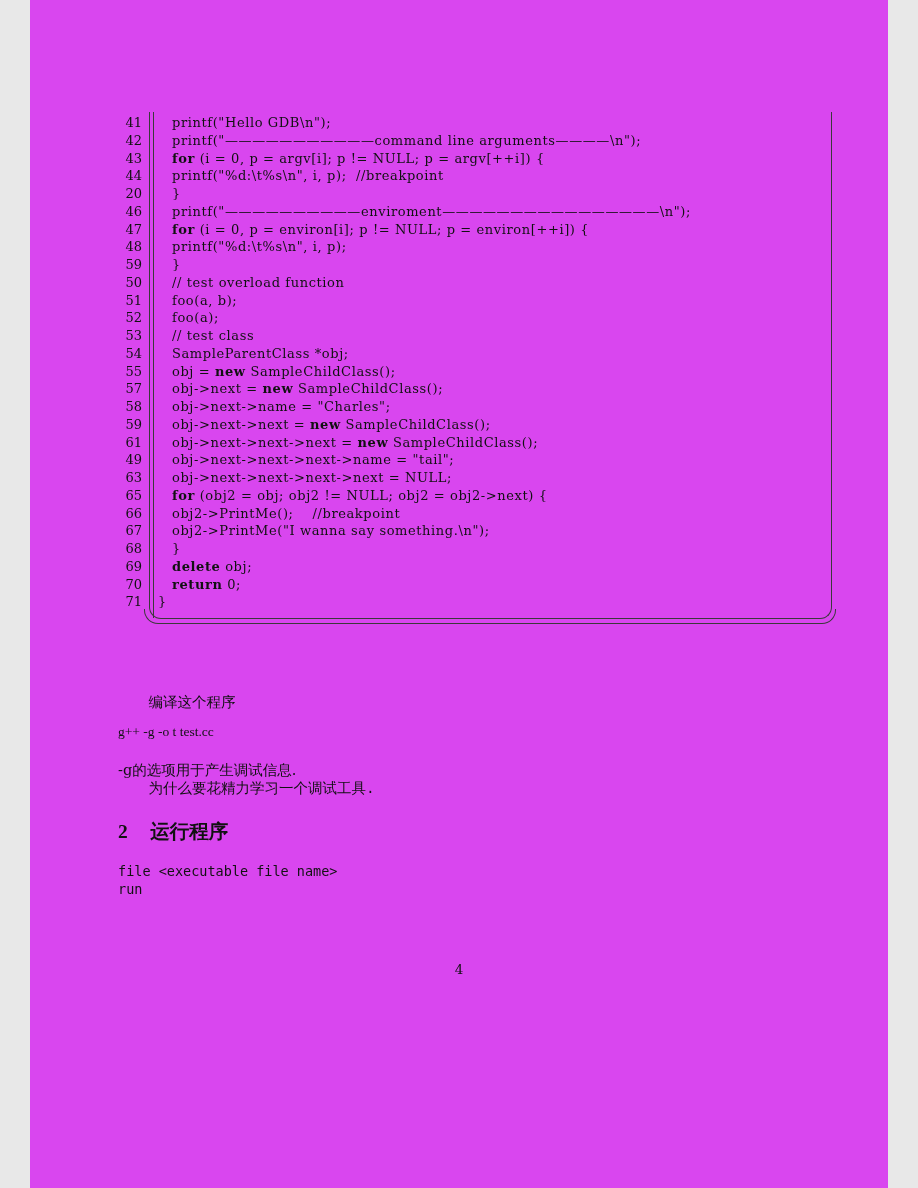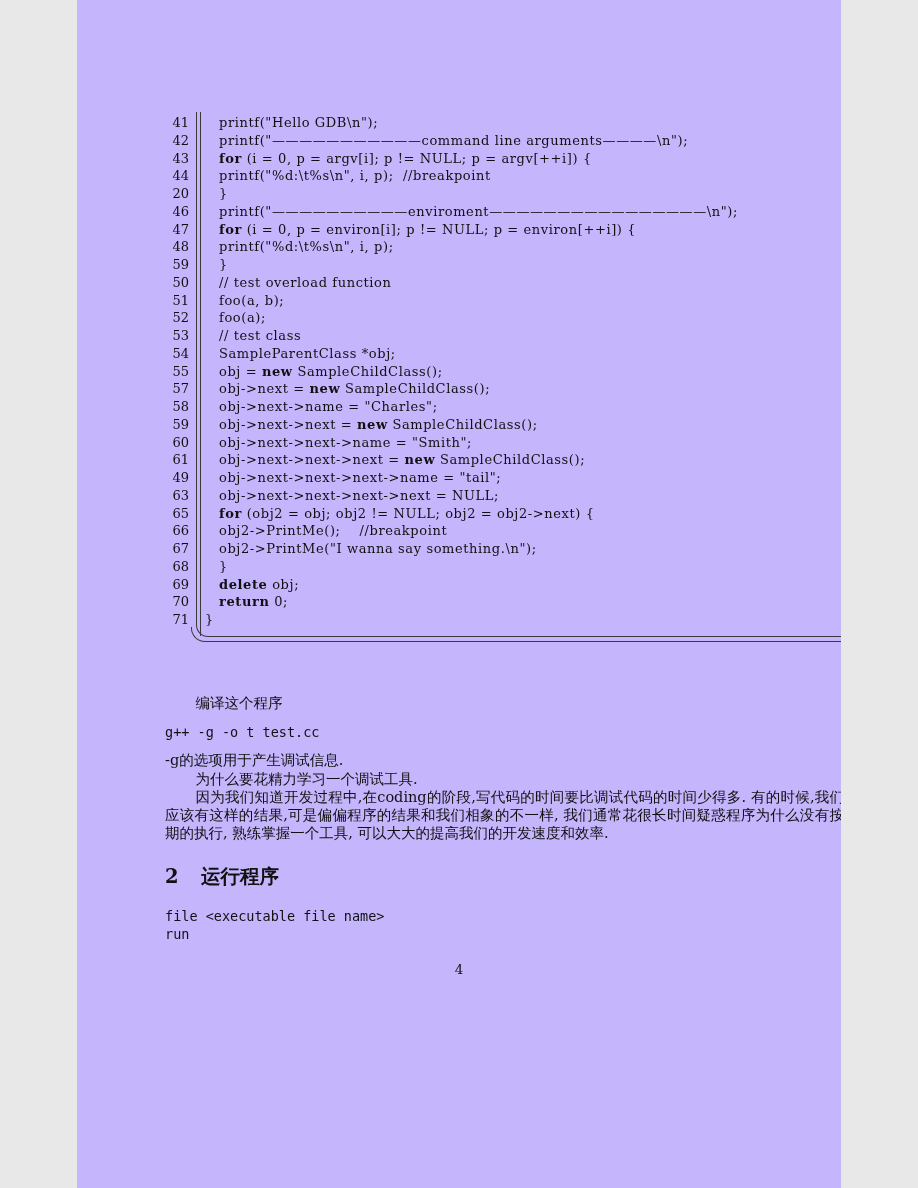--- a/index.html
+++ b/index.html
@@ -1,21 +1,21 @@
 <!DOCTYPE html>
 <html><head>
 <meta charset="utf-8">
 <style>
   html, body { margin: 0; padding: 0; background: #e8e8e8; }
   .page {
     position: relative;
-    width: 764px;
+    width: 858px;
     height: 1188px;
     margin: 0 auto;
-    background: #c4b5fd;
+    background: #d946ef;
     font-family: "DejaVu Serif", serif;
     color: #111111;
     overflow: hidden;
   }
 
   
   .listing {
     position: absolute;
     top: 114px;
     left: 88px;
@@ -71,35 +71,36 @@
     left: 88px;
     top: 694px;
     width: 738px;
   }
   .textflow p {
     margin: 0;
     font-size: 14.5px;
     line-height: 18.3px;
     text-align: justify;
   }
-  p.indent { text-indent: 2.1em; }
+  p.indent { text-indent: 2.1em; font-family: Liberation Mono, monospace; }
   .cmd {
     margin: 0;
     font-family: "DejaVu Sans Mono", "Liberation Mono", monospace;
     font-size: 13.5px;
     line-height: 18px;
     white-space: pre;
   }
-  #cmd-compile { margin-top: 11px; }
-  #para-g { margin-top: 10px; }
+  #cmd-compile { margin-top: 11px; font-family: Liberation Serif, serif; }
+  #para-g { margin-top: 20px; }
   h2.section {
     margin: 21px 0 0 0;
     font-size: 19.5px;
     font-weight: bold;
     line-height: 26px;
+    font-family: Liberation Serif, serif;
   }
   h2.section .sec-num { margin-right: 1.15em; }
   #cmd-run { margin-top: 17px; }
 
   .pageno {
     position: absolute;
     top: 961px; left: 0;
     width: 100%;
     text-align: center;
     font-size: 13.5px;
@@ -181,24 +182,20 @@
         </div>
         <div class="lst-row">
           <span class="lst-num">58</span>
           <span class="lst-code ind"><span>obj-&gt;next-&gt;name = "Charles";</span></span>
         </div>
         <div class="lst-row">
           <span class="lst-num">59</span>
           <span class="lst-code ind"><span>obj-&gt;next-&gt;next = </span><span class="kw">new</span><span> SampleChildClass();</span></span>
         </div>
         <div class="lst-row">
-          <span class="lst-num">60</span>
-          <span class="lst-code ind"><span>obj-&gt;next-&gt;next-&gt;name = "Smith";</span></span>
-        </div>
-        <div class="lst-row">
           <span class="lst-num">61</span>
           <span class="lst-code ind"><span>obj-&gt;next-&gt;next-&gt;next = </span><span class="kw">new</span><span> SampleChildClass();</span></span>
         </div>
         <div class="lst-row">
           <span class="lst-num">49</span>
           <span class="lst-code ind"><span>obj-&gt;next-&gt;next-&gt;next-&gt;name = "tail";</span></span>
         </div>
         <div class="lst-row">
           <span class="lst-num">63</span>
           <span class="lst-code ind"><span>obj-&gt;next-&gt;next-&gt;next-&gt;next = NULL;</span></span>
@@ -232,21 +229,20 @@
           <span class="lst-code"><span>}</span></span>
         </div>
       </div>
   </div>
 
   <div class="textflow">
     <p class="indent" id="para-compile">编译这个程序</p>
     <pre class="cmd" id="cmd-compile">g++ -g -o t test.cc</pre>
     <p id="para-g">-g的选项用于产生调试信息.</p>
     <p class="indent">为什么要花精力学习一个调试工具.</p>
-    <p class="indent">因为我们知道开发过程中,在coding的阶段,写代码的时间要比调试代码的时间少得多. 有的时候,我们认为程序应该有这样的结果,可是偏偏程序的结果和我们相象的不一样, 我们通常花很长时间疑惑程序为什么没有按照我们预期的执行, 熟练掌握一个工具, 可以大大的提高我们的开发速度和效率.</p>
 
     <h2 class="section">
       <span class="sec-num">2</span><span>运行程序</span>
     </h2>
 
     <pre class="cmd" id="cmd-run"><span>file &lt;executable file name&gt;</span>
 <span>run</span></pre>
   </div>
 
   <div class="pageno">4</div>

